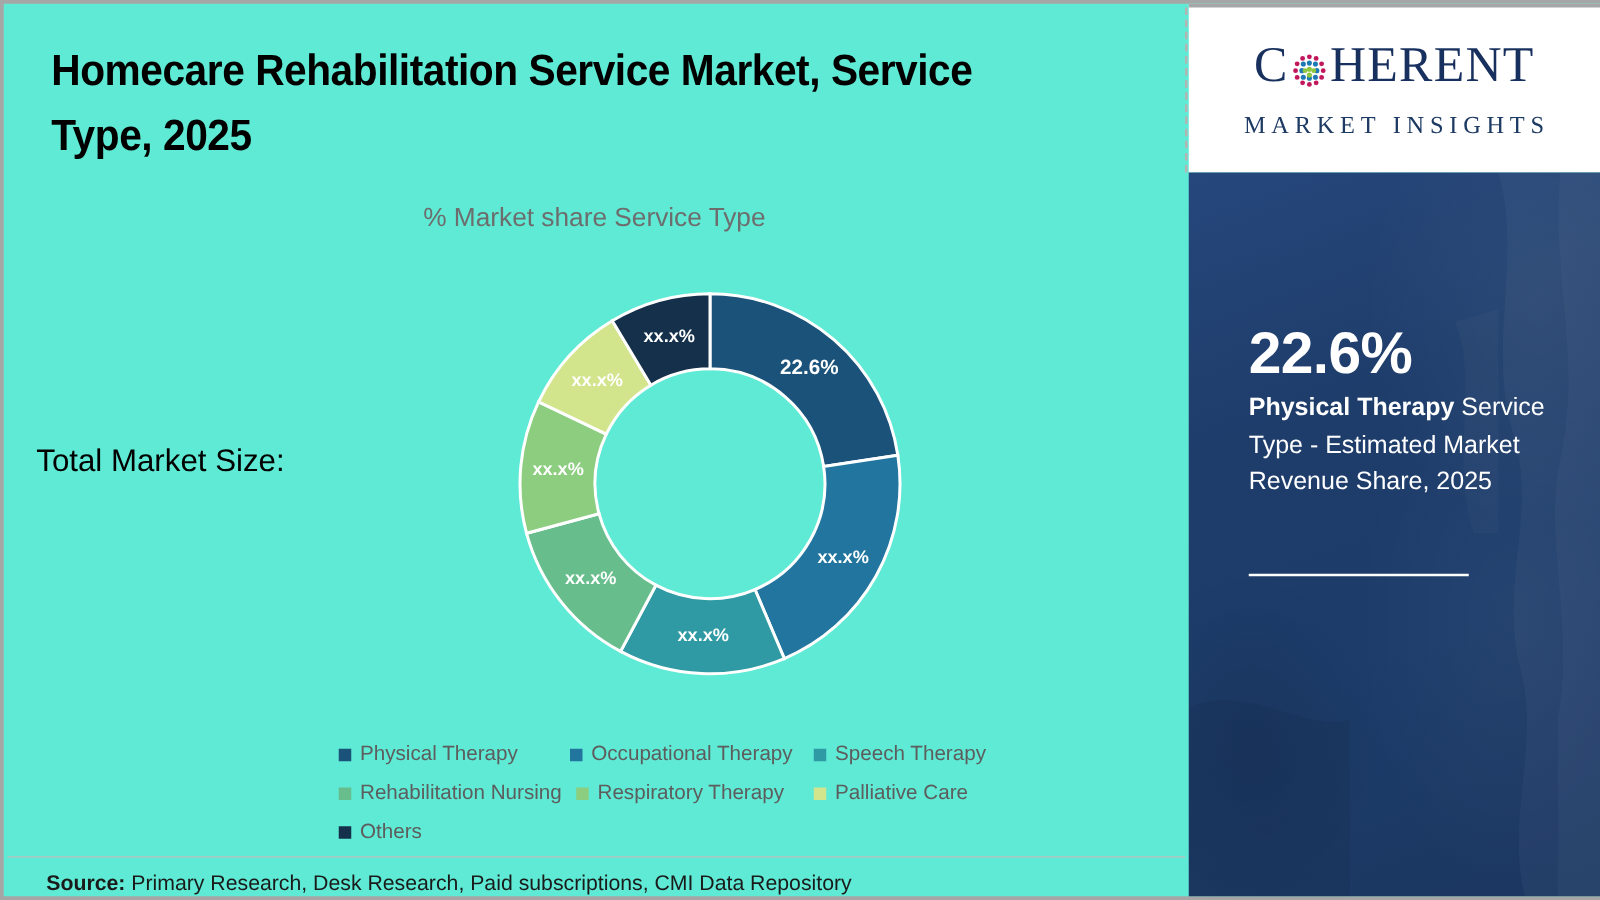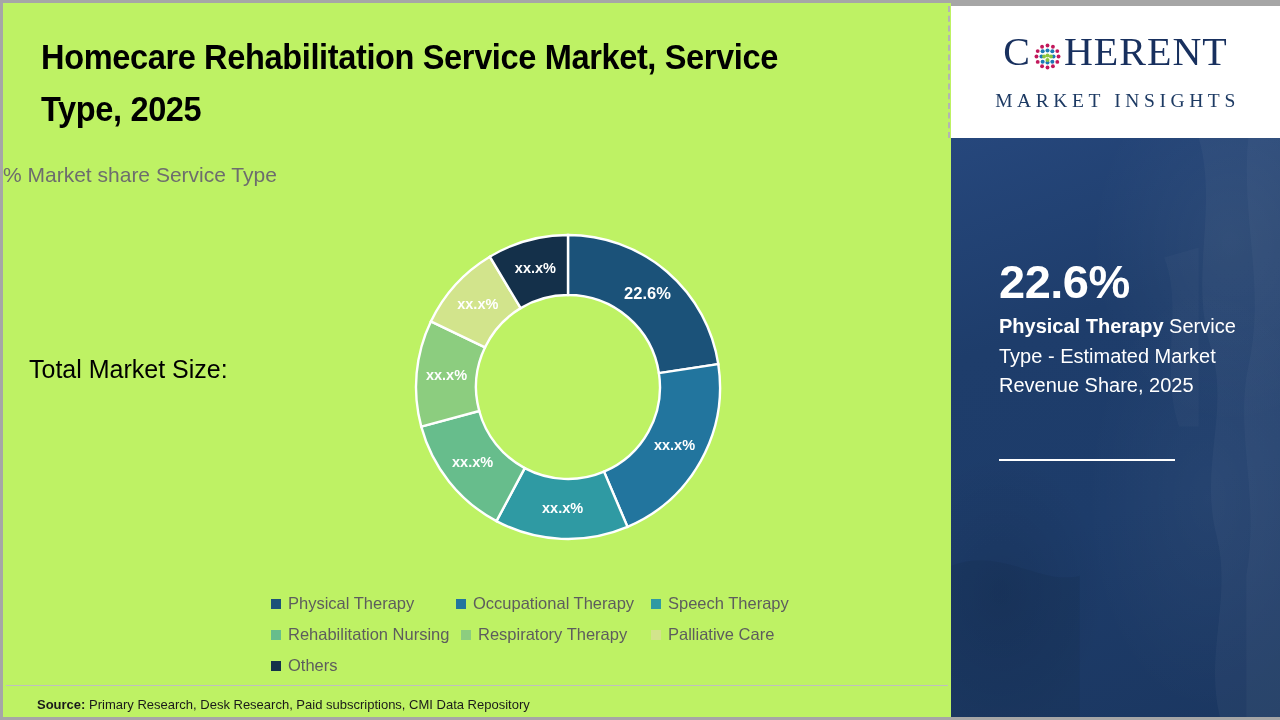--- a/index.html
+++ b/index.html
@@ -9,21 +9,21 @@
     background: #ffffff;
   }
   body {
     font-family: "Liberation Sans", sans-serif;
   }
 
   #infographic {
     position: relative;
     width: 1280px;
     height: 720px;
-    background: #bef264;
+    background: #5eead4;
     overflow: hidden;
     box-sizing: border-box;
     border-left: 3px solid #a6a6a6;
     border-top: 3px solid #a6a6a6;
     border-bottom: 3px solid #a6a6a6;
   }
 
   
   .left-panel {
     position: absolute;
@@ -46,21 +46,21 @@
     color: #000000;
     transform: scaleX(0.93);
     transform-origin: left top;
   }
 
   .subtitle {
     position: absolute;
     left: 0;
     top: 160px;
     width: 945px;
-    text-align: left;
+    text-align: center;
     font-size: 21px;
     color: #6d6d6d;
     font-family: "Liberation Sans", sans-serif;
   }
 
   .market-size {
     position: absolute;
     left: 26px;
     top: 304px;
     font-family: Liberation Sans, sans-serif;
@@ -137,21 +137,21 @@
     left: 3px;
     top: 682px;
     width: 942px;
     height: 1px;
     background: #bfbfbf;
   }
   .source {
     position: absolute;
     left: 34px;
     top: 694px;
-    font-size: 13px;
+    font-size: 17px;
     color: #1a1a1a;
     font-family: "Liberation Sans", sans-serif;
     white-space: nowrap;
   }
   .source b { font-weight: bold; }
 
   
   .dashed-divider {
     position: absolute;
     left: 945px;

